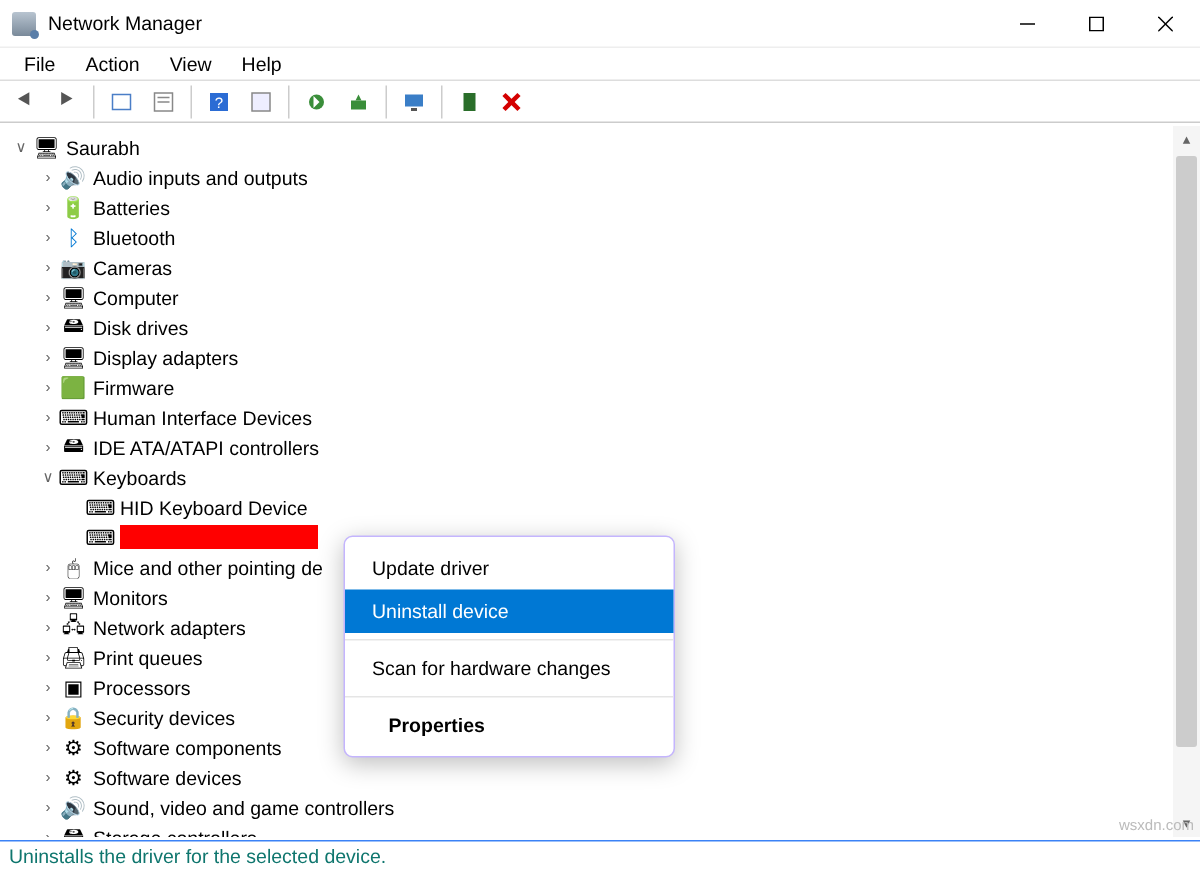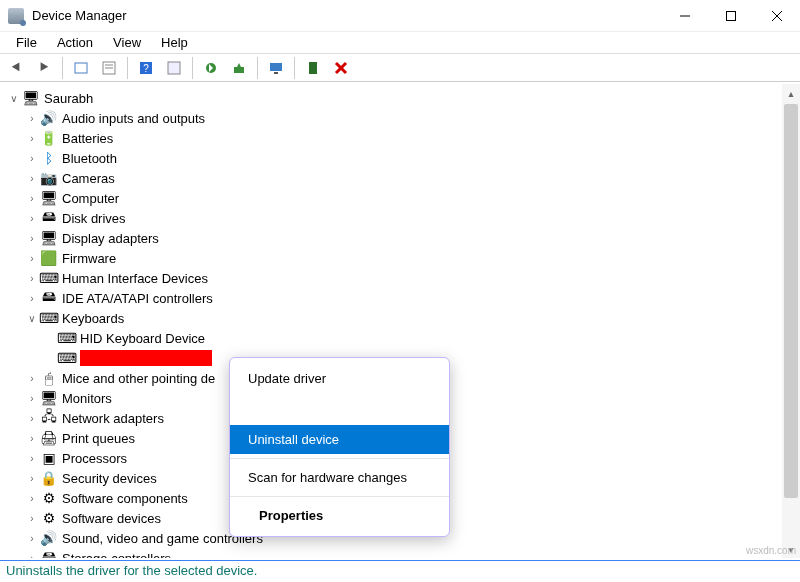--- a/index.html
+++ b/index.html
@@ -34,39 +34,39 @@
 
 
 .scrollbar { position:absolute; right:0; top:0; width:18px; height:100%; display:flex; flex-direction:column; background:#f5f5f5;}
 .scroll-arrow{height:18px; display:flex;align-items:center;justify-content:center;color:#666;font-size:10px;}
 .scroll-track{flex:1;}
 .scroll-thumb{height:90%; background:#ccc; margin:2px; border-radius:2px;}
 
 
 .context-menu { position:absolute; left:229px; top:357px; width:221px; background:#fff; border:1px solid #c4b5fd; border-radius:6px; box-shadow:0 4px 16px rgba(0,0,0,0.25); padding:6px 0; font-size:13px; }
 .ctx-item { padding:7px 18px; cursor:default; }
-.ctx-item.selected { background:#0078d4; color:#fff;margin-top:32px; }
+.ctx-item.selected { background:#0078d4; color:#fff; }
 .ctx-sep { height:1px; background:#e5e5e5; margin:4px 0; }
 .ctx-item.bold { font-weight:600;padding-left:29px; }
 
 
 .statusbar { position:absolute; bottom:0; left:0; right:0; height:22px; padding:2px 6px; font-size:13px; color:#0f766e; border-top:1px solid #3b82f6;}
 
 
 .watermark { position:absolute; right:4px; bottom:26px; font-size:10px; color:#bbb;margin-left:41px; }
 
 
 .ico { width:16px; height:16px; }
 </style>
 </head>
 <body>
 
 <div class="titlebar">
   <div class="app-icon"></div>
-  <div class="title-text">Device Manager</div>
+  <div class="title-text">Network Manager</div>
   <div class="win-controls">
     <div class="win-btn">
         <svg viewBox="0 0 10 10">
           <line x1="0" y1="5" x2="10" y2="5"></line>
         </svg>
       </div>
     <div class="win-btn">
         <svg viewBox="0 0 10 10">
           <rect x="0.5" y="0.5" width="9" height="9"></rect>
         </svg>

